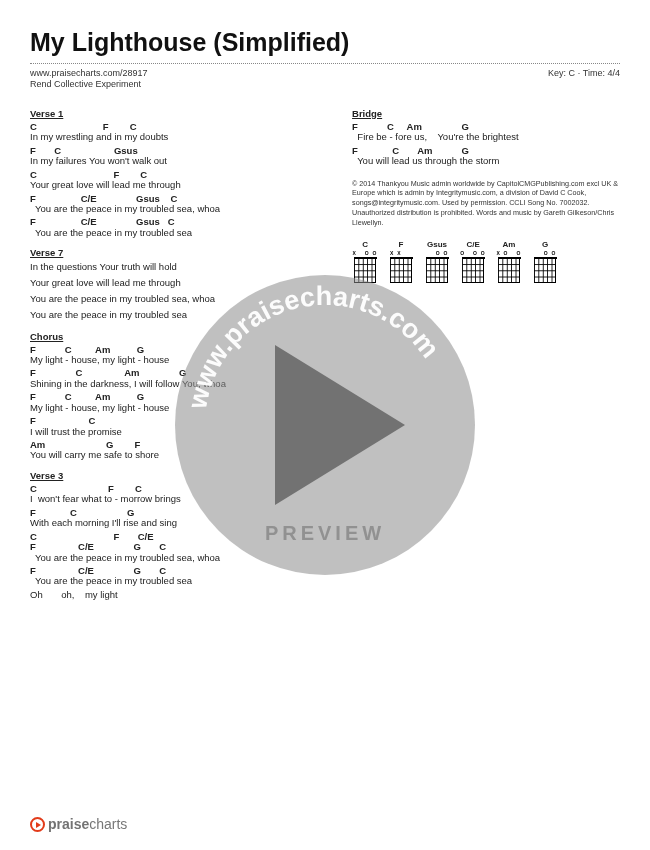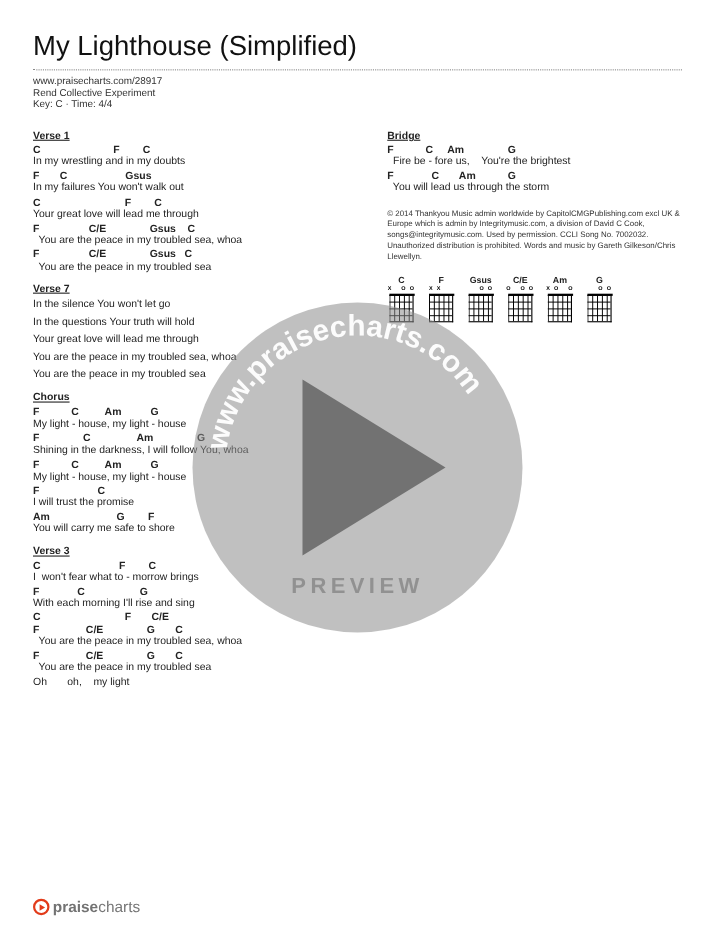--- a/index.html
+++ b/index.html
@@ -7,35 +7,34 @@
     width: 650px;
     height: 850px;
     background: #fff;
     font-family: Arial, Helvetica, sans-serif;
     position: relative;
     overflow: hidden;
     padding: 28px 30px 20px 30px;
   }
   .title {
     font-size: 25px;
-    font-weight: normal;
+    font-weight: bold;
     color: #111;
     margin-bottom: 6px;
   }
   .dotted {
     border: none;
     border-top: 1.5px dotted #888;
     margin-bottom: 4px;
   }
   .meta-row {
     display: flex;
     justify-content: space-between;
     font-size: 9px;
     color: #333;
-    flex-direction: column;
   }
   .meta-row .artist {
     margin-top: 1px;
   }
   .columns {
     display: flex;
     margin-top: 20px;
     gap: 40px;
   }
   .col {
@@ -209,21 +208,20 @@
     <div class="chord-line">F       C                    Gsus</div>
     <div class="lyric-line">In my failures You won't walk out</div>
     <div class="chord-line">C                             F        C</div>
     <div class="lyric-line">Your great love will lead me through</div>
     <div class="chord-line">F                 C/E               Gsus    C</div>
     <div class="lyric-line">  You are the peace in my troubled sea, whoa</div>
     <div class="chord-line">F                 C/E               Gsus   C</div>
     <div class="lyric-line">  You are the peace in my troubled sea</div>
 
     <div class="section-title">Verse 7</div>
-    <div class="lyric-only">In the silence You won't let go</div>
     <div class="lyric-only">In the questions Your truth will hold</div>
     <div class="lyric-only">Your great love will lead me through</div>
     <div class="lyric-only">You are the peace in my troubled sea, whoa</div>
     <div class="lyric-only">You are the peace in my troubled sea</div>
 
     <div class="section-title">Chorus</div>
     <div class="chord-line">F           C         Am          G</div>
     <div class="lyric-line">My light - house, my light - house</div>
     <div class="chord-line">F               C                Am               G</div>
     <div class="lyric-line">Shining in the darkness, I will follow You, whoa</div>

